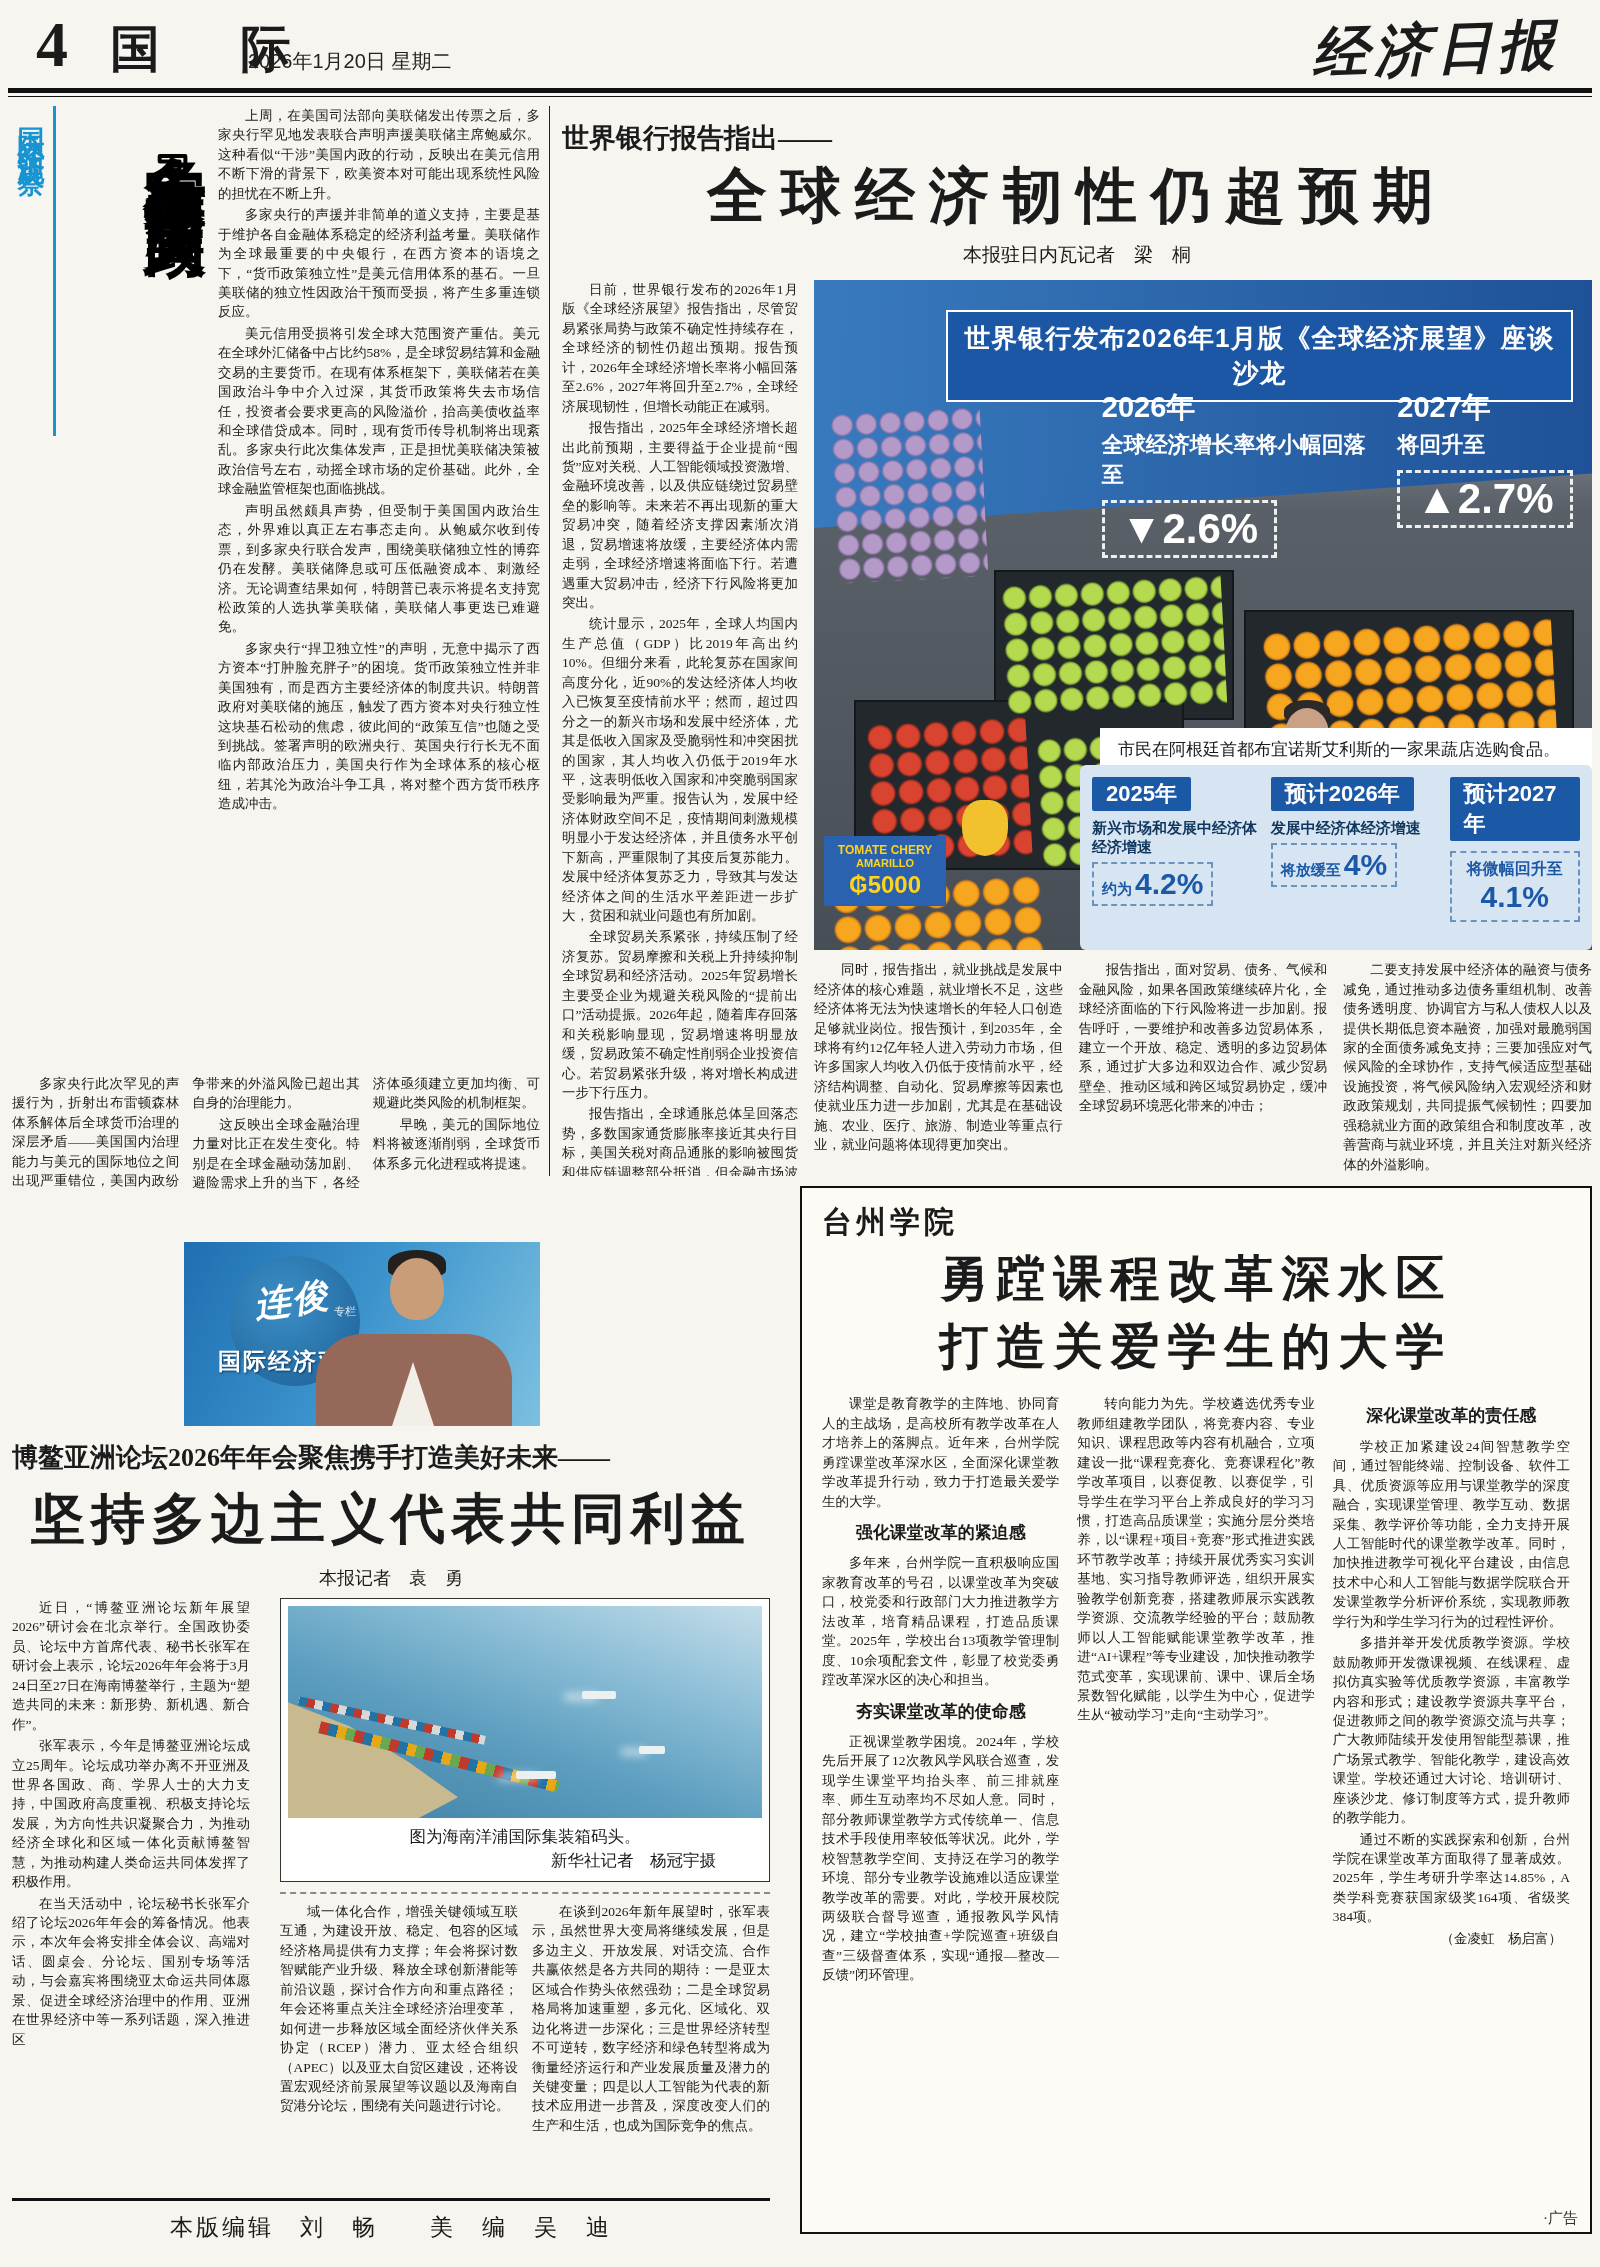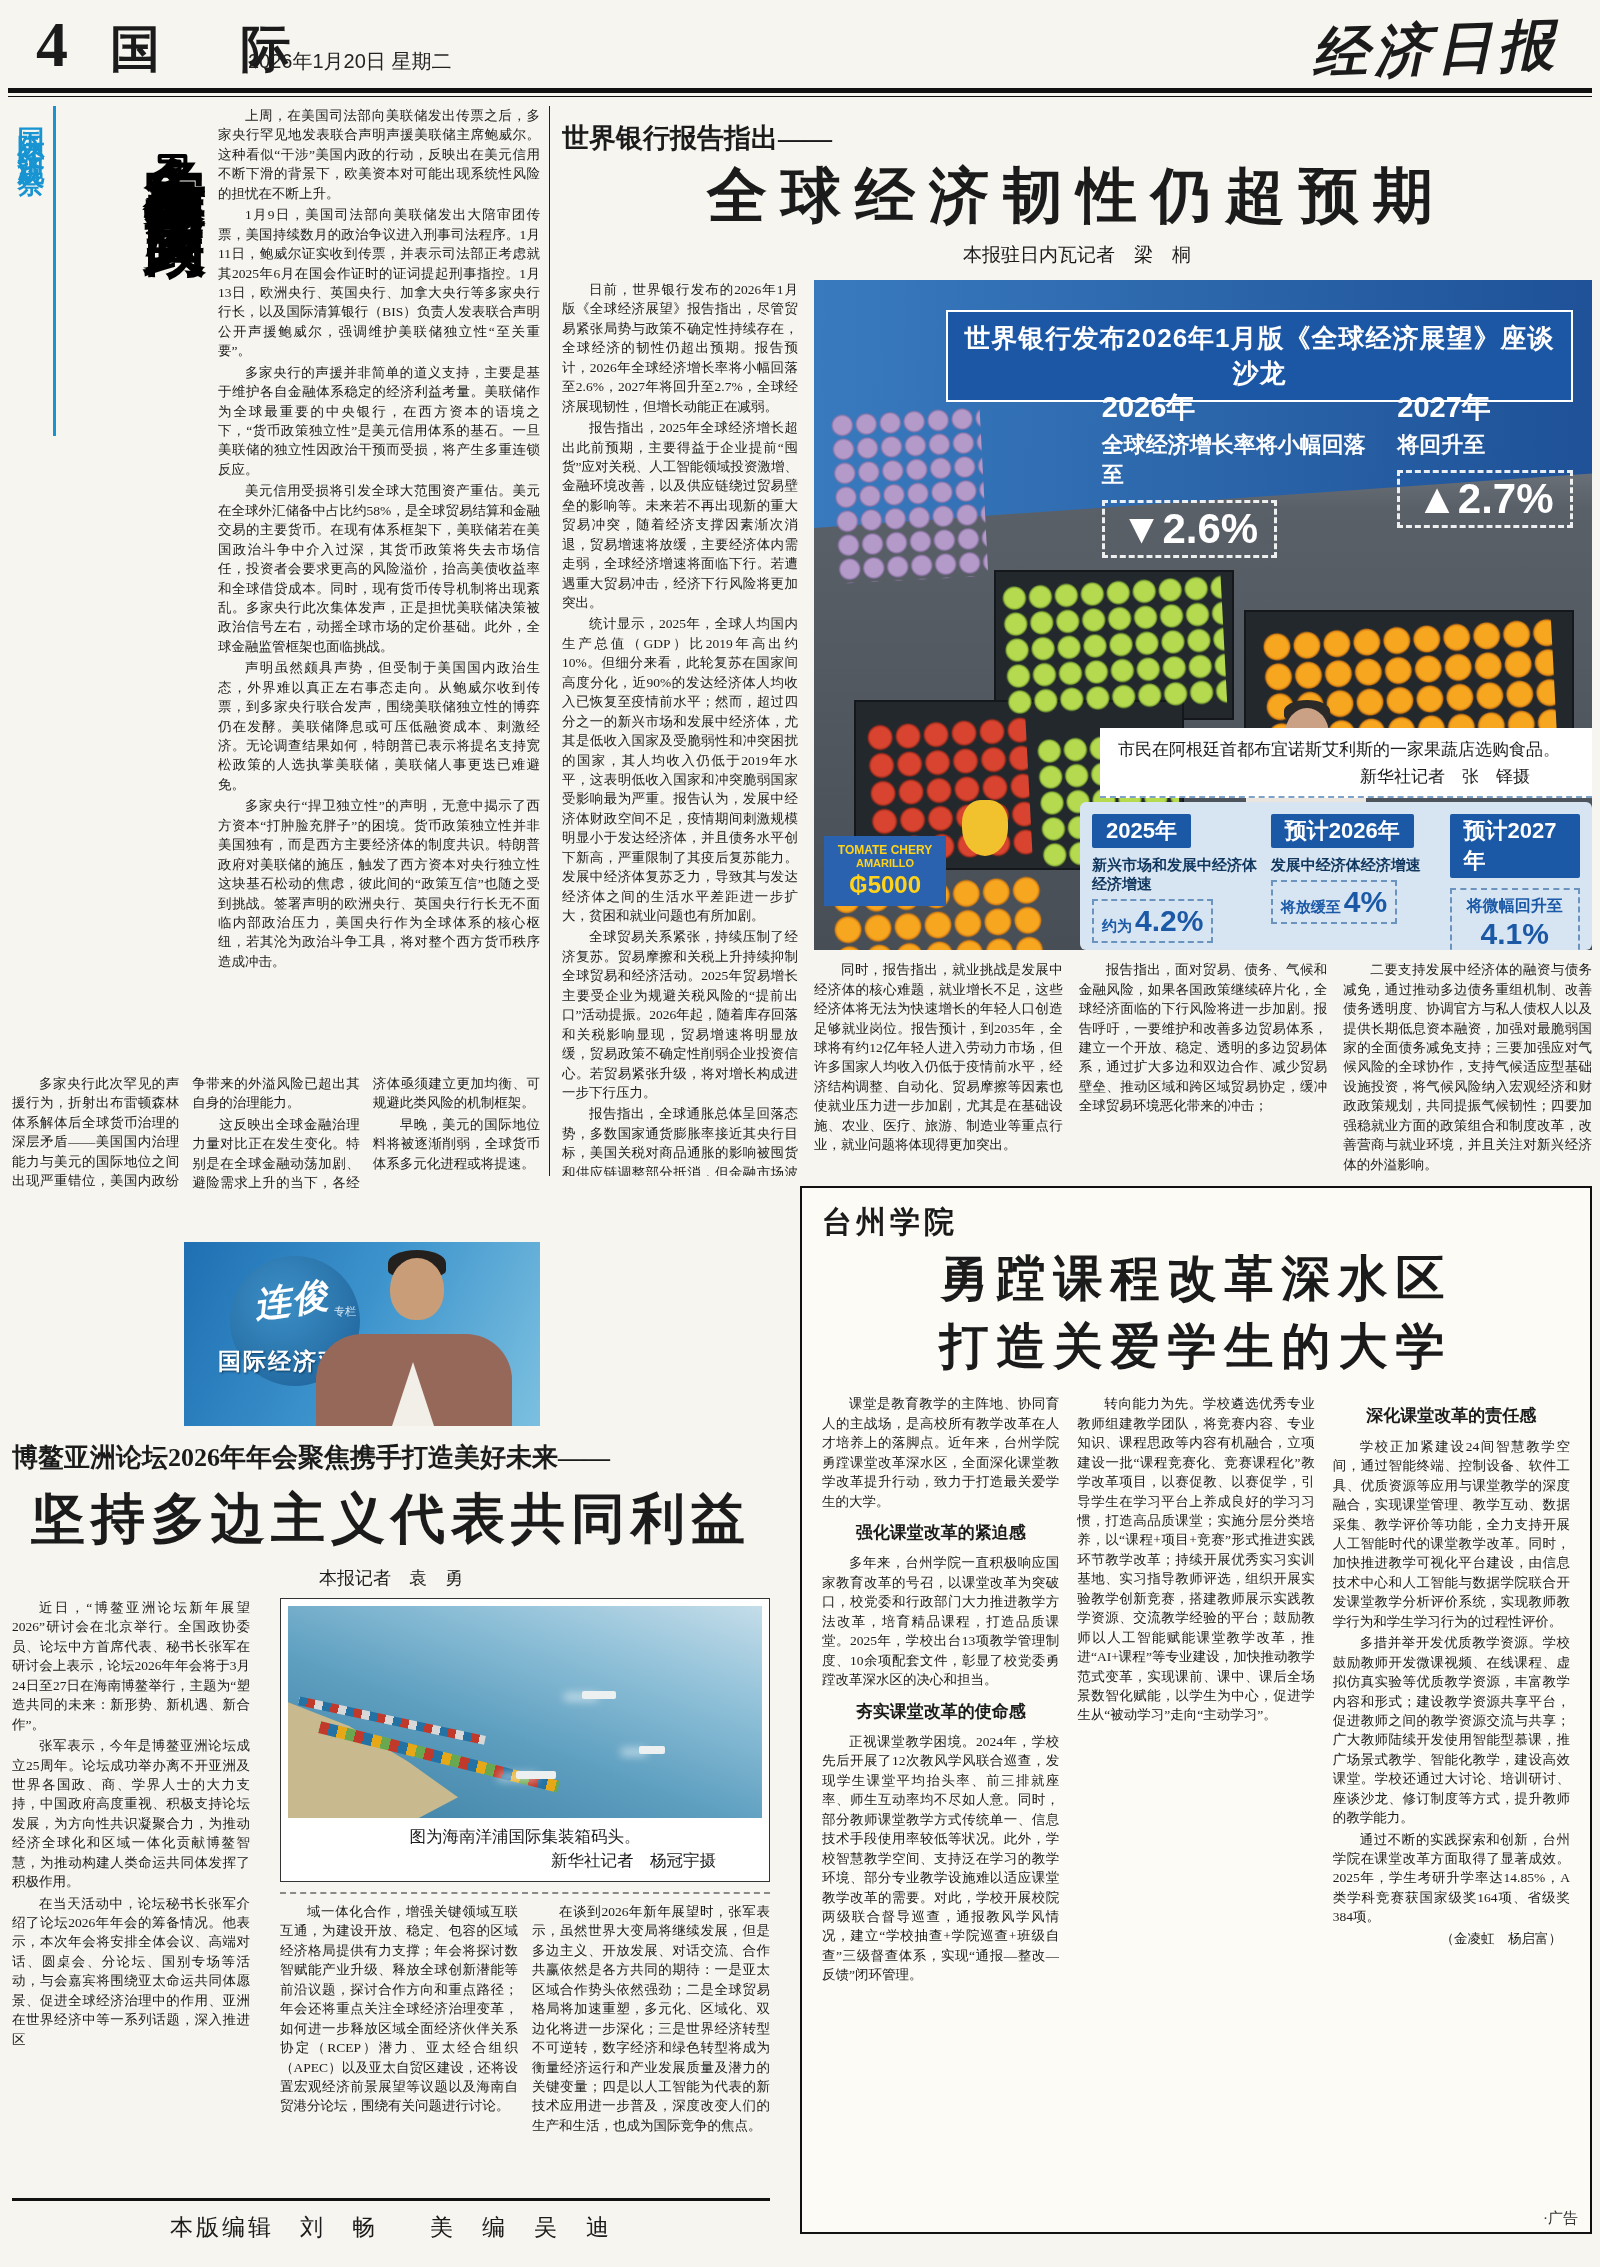--- a/index.html
+++ b/index.html
@@ -60,21 +60,21 @@
   .shopper-head { position:absolute; width:44px; height:52px; background:#caa184; border-radius:50%; }
   .shopper-hair { position:absolute; width:46px; height:22px; background:#2c2a28; border-radius:50% 50% 30% 30%; }
   .shopper-body { position:absolute; width:120px; height:180px; background:#eae6df; border-radius:26px 26px 6px 6px; }
   .shopper-jeans { position:absolute; width:110px; height:90px; background:#5c7ca3; }
   .price-sign { position:absolute; left:10px; bottom:44px; width:122px; background:#2b62b0; padding:7px 8px; color:#ffd21c; font-family:"Liberation Sans",sans-serif; text-align:center; }
   .ps1 { font-size:12px; font-weight:800; }
   .ps2 { font-size:11px; font-weight:700; }
   .ps3 { font-size:24px; font-weight:900; margin-top:2px; }
   .wb-caption { position:absolute; right:0; bottom:152px; width:492px; background:#fff; padding:10px 18px 8px; font-size:17px; border-bottom:2px dashed #7fa3c8; }
   .wb-caption .credit { text-align:right; padding-right:44px; margin-top:4px; }
-  .stats { position:absolute; right:0; bottom:0; width:512px; height:148px; background:#d7e5f2; border-radius:6px; padding:12px 12px 10px; display:flex; gap:12px; font-family:"Liberation Sans",sans-serif; }
+  .stats { position:absolute; right:0; bottom:0; width:512px; height:185px; background:#d7e5f2; border-radius:6px; padding:12px 12px 10px; display:flex; gap:12px; font-family:"Liberation Sans",sans-serif; }
   .stat { flex:1.15; }
   .stat.s3 { flex:0.9; }
   .chip { display:inline-block; background:#1b59a7; color:#fff; font-weight:800; font-size:22px; padding:2px 14px; border-radius:2px; }
   .slabel { font-weight:800; color:#10365e; font-size:15px; line-height:1.25; margin-top:8px; }
   .sbox { display:inline-flex; align-items:baseline; gap:3px; border:2px dashed #6a93bd; color:#1b59a7; padding:3px 8px; margin-top:5px; }
   .sbox .pre { font-size:15px; font-weight:800; }
   .sbox .val { font-size:30px; font-weight:900; }
   .sbox.tall { display:block; text-align:center; margin-top:10px; padding:6px 8px; }
   .sbox.tall .pre { font-size:16px; display:block; }
   .sbox.tall .val { font-size:30px; }
@@ -124,21 +124,20 @@
   <div class="dateline">2026年1月20日  星期二</div>
   <div class="masthead">经济日报</div>
 </div>
 <div class="rules"></div>
 
 <div class="obs">
   <div class="obs-kicker">国际经济观察</div>
   <div class="obs-head">多家央行为何『干涉』美国内政</div>
   <div class="obs-col bt">
     <p>上周，在美国司法部向美联储发出传票之后，多家央行罕见地发表联合声明声援美联储主席鲍威尔。这种看似“干涉”美国内政的行动，反映出在美元信用不断下滑的背景下，欧美资本对可能出现系统性风险的担忧在不断上升。</p>
-    <p>1月9日，美国司法部向美联储发出大陪审团传票，美国持续数月的政治争议进入刑事司法程序。1月11日，鲍威尔证实收到传票，并表示司法部正考虑就其2025年6月在国会作证时的证词提起刑事指控。1月13日，欧洲央行、英国央行、加拿大央行等多家央行行长，以及国际清算银行（BIS）负责人发表联合声明公开声援鲍威尔，强调维护美联储独立性“至关重要”。</p>
     <p>多家央行的声援并非简单的道义支持，主要是基于维护各自金融体系稳定的经济利益考量。美联储作为全球最重要的中央银行，在西方资本的语境之下，“货币政策独立性”是美元信用体系的基石。一旦美联储的独立性因政治干预而受损，将产生多重连锁反应。</p>
     <p>美元信用受损将引发全球大范围资产重估。美元在全球外汇储备中占比约58%，是全球贸易结算和金融交易的主要货币。在现有体系框架下，美联储若在美国政治斗争中介入过深，其货币政策将失去市场信任，投资者会要求更高的风险溢价，抬高美债收益率和全球借贷成本。同时，现有货币传导机制将出现紊乱。多家央行此次集体发声，正是担忧美联储决策被政治信号左右，动摇全球市场的定价基础。此外，全球金融监管框架也面临挑战。</p>
     <p>声明虽然颇具声势，但受制于美国国内政治生态，外界难以真正左右事态走向。从鲍威尔收到传票，到多家央行联合发声，围绕美联储独立性的博弈仍在发酵。美联储降息或可压低融资成本、刺激经济。无论调查结果如何，特朗普已表示将提名支持宽松政策的人选执掌美联储，美联储人事更迭已难避免。</p>
     <p>多家央行“捍卫独立性”的声明，无意中揭示了西方资本“打肿脸充胖子”的困境。货币政策独立性并非美国独有，而是西方主要经济体的制度共识。特朗普政府对美联储的施压，触发了西方资本对央行独立性这块基石松动的焦虑，彼此间的“政策互信”也随之受到挑战。签署声明的欧洲央行、英国央行行长无不面临内部政治压力，美国央行作为全球体系的核心枢纽，若其沦为政治斗争工具，将对整个西方货币秩序造成冲击。</p>
   </div>
 </div>
 
 <div class="obs-cont">
   <div class="cols bt">
     <p>多家央行此次罕见的声援行为，折射出布雷顿森林体系解体后全球货币治理的深层矛盾——美国国内治理能力与美元的国际地位之间出现严重错位，美国内政纷争带来的外溢风险已超出其自身的治理能力。</p>

